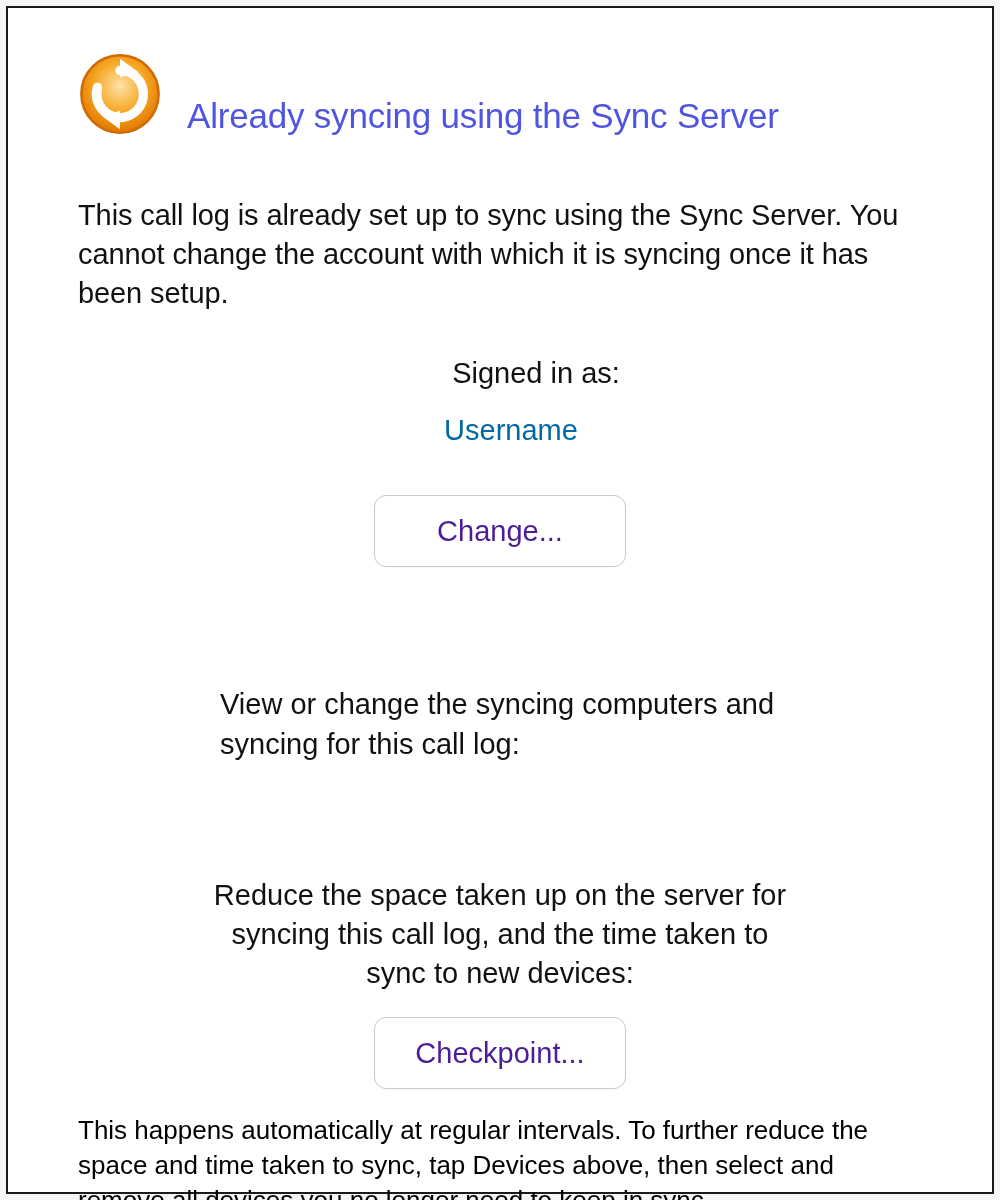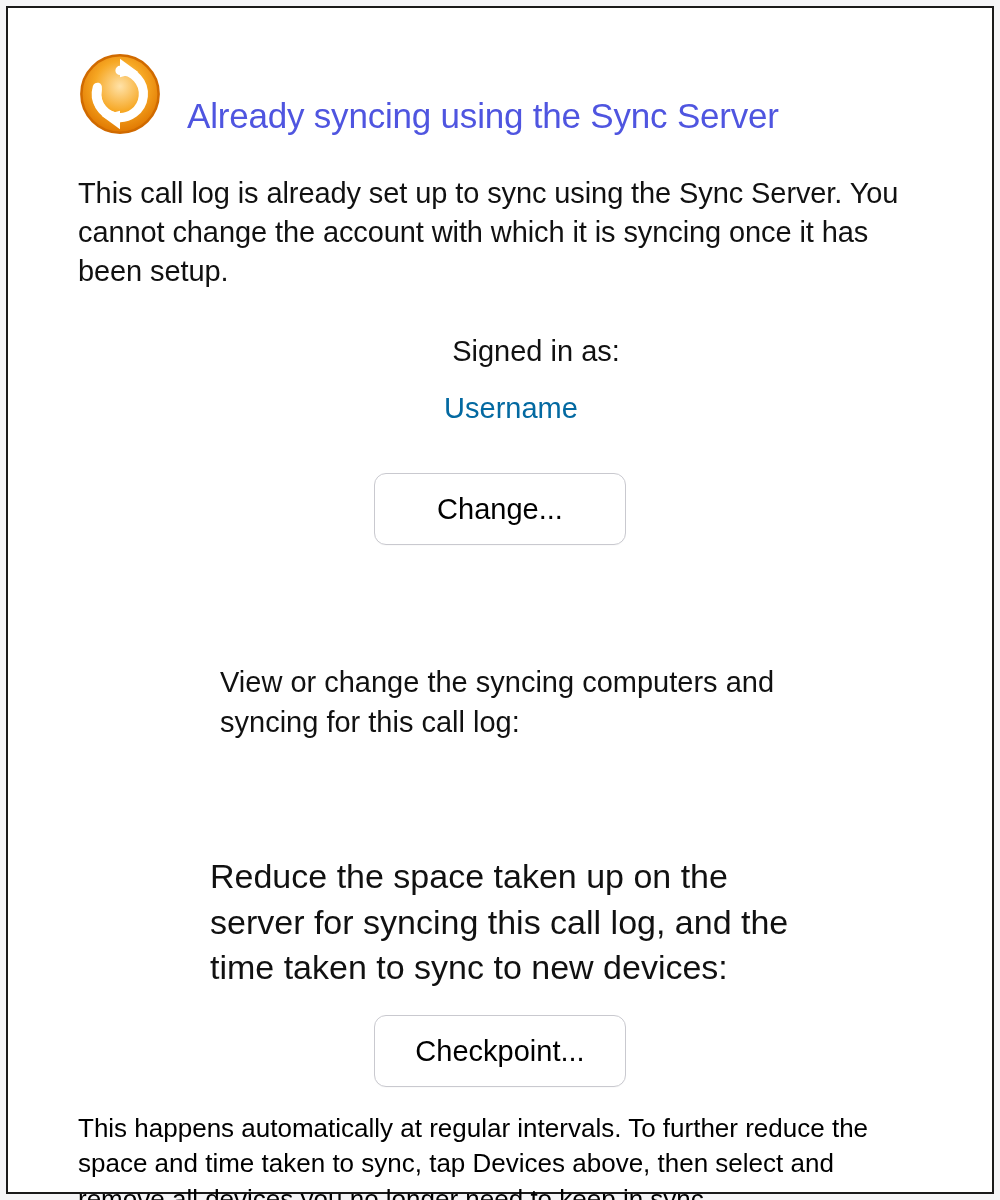--- a/index.html
+++ b/index.html
@@ -31,21 +31,21 @@
     height: 84px;
     flex-shrink: 0;
   }
   .title {
     font-size: 35px;
     font-weight: 400;
     color: #4f55e0;
     letter-spacing: -0.2px;
   }
   .desc {
-    margin-top: 38px;
+    margin-top: 60px;
     font-size: 29px;
     line-height: 1.35;
     color: #111;
     letter-spacing: -0.1px;
   }
   .row {
     display: flex;
     align-items: center;
     justify-content: space-between;
     margin-top: 38px;
@@ -71,43 +71,44 @@
   .btn {
     display: inline-flex;
     align-items: center;
     justify-content: center;
     min-width: 252px;
     height: 72px;
     padding: 0 28px;
     border: 1px solid #c9c9cf;
     border-radius: 12px;
     background: #ffffff;
-    color: #000000;
+    color: #4c1d95;
     font-size: 29px;
     font-weight: 400;
     cursor: pointer;
     box-shadow: 0 1px 0 rgba(0,0,0,0.02);
     user-select: none;
   }
   .hr {
     height: 1px;
     background: #e1e1e6;
     margin-top: 70px;
   }
   .section-text {
     font-size: 29px;
     line-height: 1.35;
     color: #111;
     max-width: 560px;
   }
   .section-text-wide {
-    font-size: 34px;
+    font-size: 29px;
     line-height: 1.35;
     color: #111;
     max-width: 580px;
+    text-align: center;
   }
   .helper-text {
     margin-top: 24px;
     font-size: 26px;
     line-height: 1.35;
     color: #000000;
   }
   .footer {
     margin-top: auto;
     display: flex;

